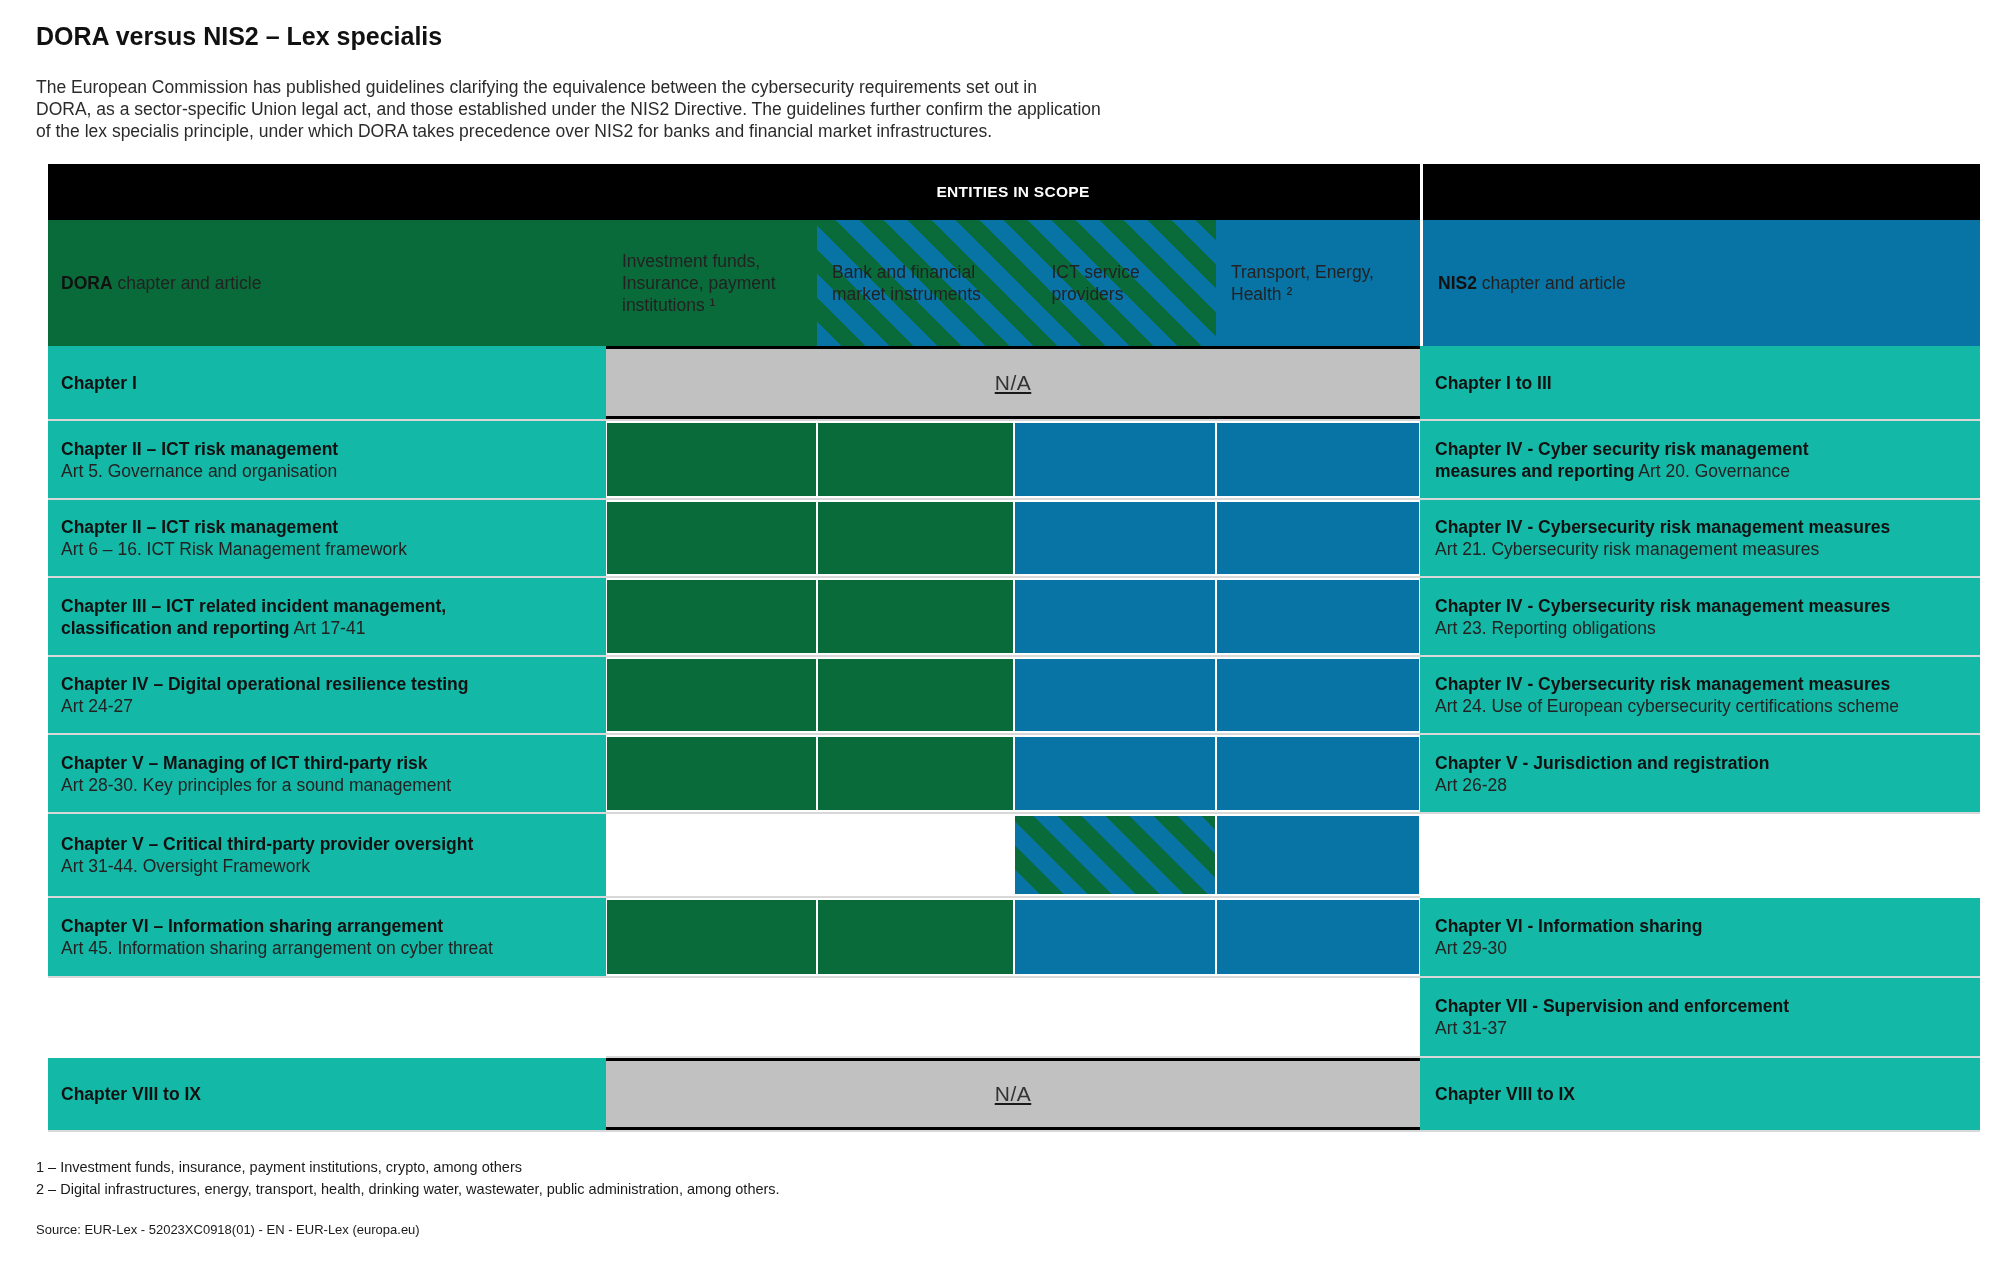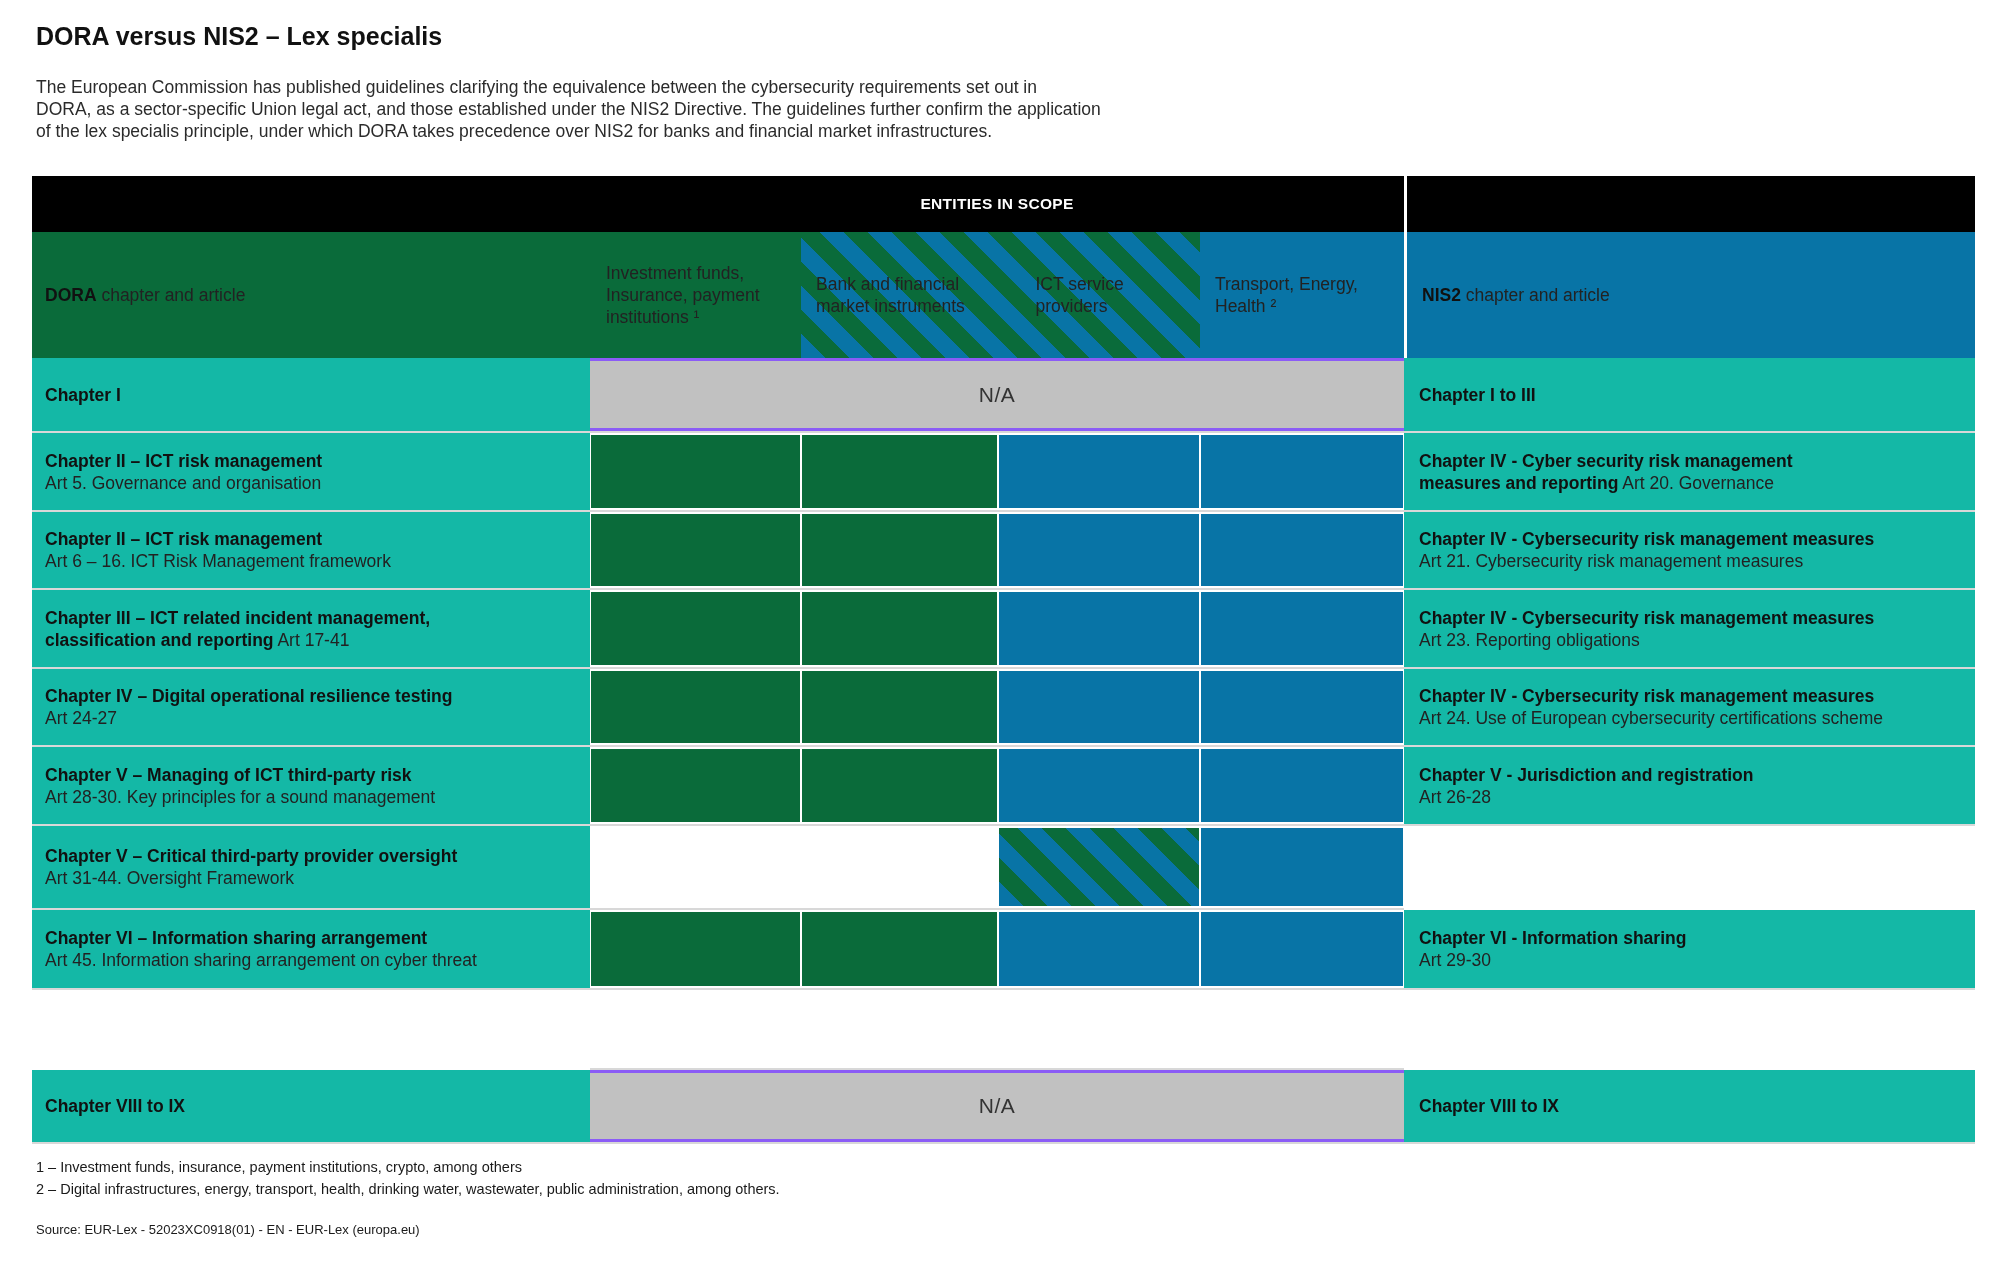--- a/index.html
+++ b/index.html
@@ -3,24 +3,24 @@
 <meta charset="utf-8">
 <style>
   * { margin:0; padding:0; box-sizing:border-box; }
   html,body { background:#ffffff; }
   body { font-family:"Liberation Sans","DejaVu Sans",sans-serif; color:#1a1a1a; }
   .page { position:relative; width:1980px; height:1264px; background:#fff; overflow:hidden;padding-left:17px; }
 
   .title { position:absolute; left:36px; top:22px; font-size:25px; font-weight:700; color:#111; }
   .intro { position:absolute; left:36px; top:76px; width:1140px; font-size:17.5px; line-height:22px; color:#2b2b2b; }
 
-  .tbl { position:absolute; left:32px; top:164px; width:1943px;
+  .tbl { position:absolute; left:48px; top:164px; width:1943px;
          display:grid;
          grid-template-columns:558px 211px 197px 202px 204px 571px;
-         grid-template-rows:56px 126px 75px 79px 78px 79px 78px 79px 84px 80px 80px 74px;margin-top:12px; }
+         grid-template-rows:56px 126px 75px 79px 78px 79px 78px 79px 84px 80px 80px 74px; }
 
   .banner { grid-row:1; grid-column:1/6; background:var(--black); color:#fff;
             font-size:15.5px; font-weight:700; letter-spacing:.3px;
             display:flex; align-items:center; justify-content:center; padding-left:558px; }
   .banner-right { grid-row:1; grid-column:6; background:var(--black); border-left:3px solid #fff; }
 
   .hcell { grid-row:2; color:#fff; font-size:17.5px; line-height:23px;
            display:flex; flex-direction:column; justify-content:center; }
   .bg-green { background:var(--green); }
   .bg-blue  { background:var(--blue); }
@@ -38,21 +38,21 @@
   .nis2-col { grid-column:6; padding:4px 14px 4px 15px; }
   .txt { font-size:17.5px; line-height:22px; color:#222; }
   .txt .b { font-weight:700; color:#111; }
 
   .band-wrap { border-bottom:2px solid var(--divider); padding:2px 1px 2px 1px; background:#fff; }
   .band { width:100%; height:100%; }
   .band.g { background:var(--green); }
   .band.b { background:var(--blue); }
   .band.s { background:repeating-linear-gradient(45deg, var(--blue) 0 17px, var(--green) 17px 34px); }
 
-  .na-wrap { grid-column:2/6; border-bottom:2px solid var(--divider); padding:3px 0; background:#8b5cf6; }
+  .na-wrap { grid-column:2/6; border-bottom:2px solid var(--divider); padding:3px 0; background:#000000;text-decoration:underline; }
   .na-band { height:100%; background:var(--gray); display:flex; align-items:center; justify-content:center;
              font-size:21px; color:#333; letter-spacing:.5px; }
 
   .footnotes { position:absolute; left:36px; top:1156px; font-size:14.5px; line-height:22px; color:#1a1a1a; }
   .source { position:absolute; left:36px; top:1222px; font-size:13px; color:#1a1a1a; }
 </style>
 </head>
 <body>
 
 <div class="page">
@@ -206,20 +206,23 @@
       <div class="band-wrap" style="grid-area: 10 / 5;">
         <div class="band b"></div>
       </div>
       <div class="tcell nis2-col" style="grid-row: 10;">
         <div class="txt"><span class="b">Chapter VI - Information sharing</span><br><span>Art 29-30</span></div>
       </div>
       <div class="band-wrap" style="grid-area: 11 / 2;"></div>
       <div class="band-wrap" style="grid-area: 11 / 3;"></div>
       <div class="band-wrap" style="grid-area: 11 / 4;"></div>
       <div class="band-wrap" style="grid-area: 11 / 5;"></div>
+      <div class="tcell nis2-col" style="grid-row: 11;">
+        <div class="txt"><span class="b">Chapter VII - Supervision and enforcement</span><br><span>Art 31-37</span></div>
+      </div>
       <div class="tcell dora-col" style="grid-row: 12;">
         <div class="txt"><span class="b">Chapter VIII to IX</span></div>
       </div>
       <div class="na-wrap" style="grid-row: 12;">
         <div class="na-band">N/A</div>
       </div>
       <div class="tcell nis2-col" style="grid-row: 12;">
         <div class="txt"><span class="b">Chapter VIII to IX</span></div>
       </div>
     </div>

